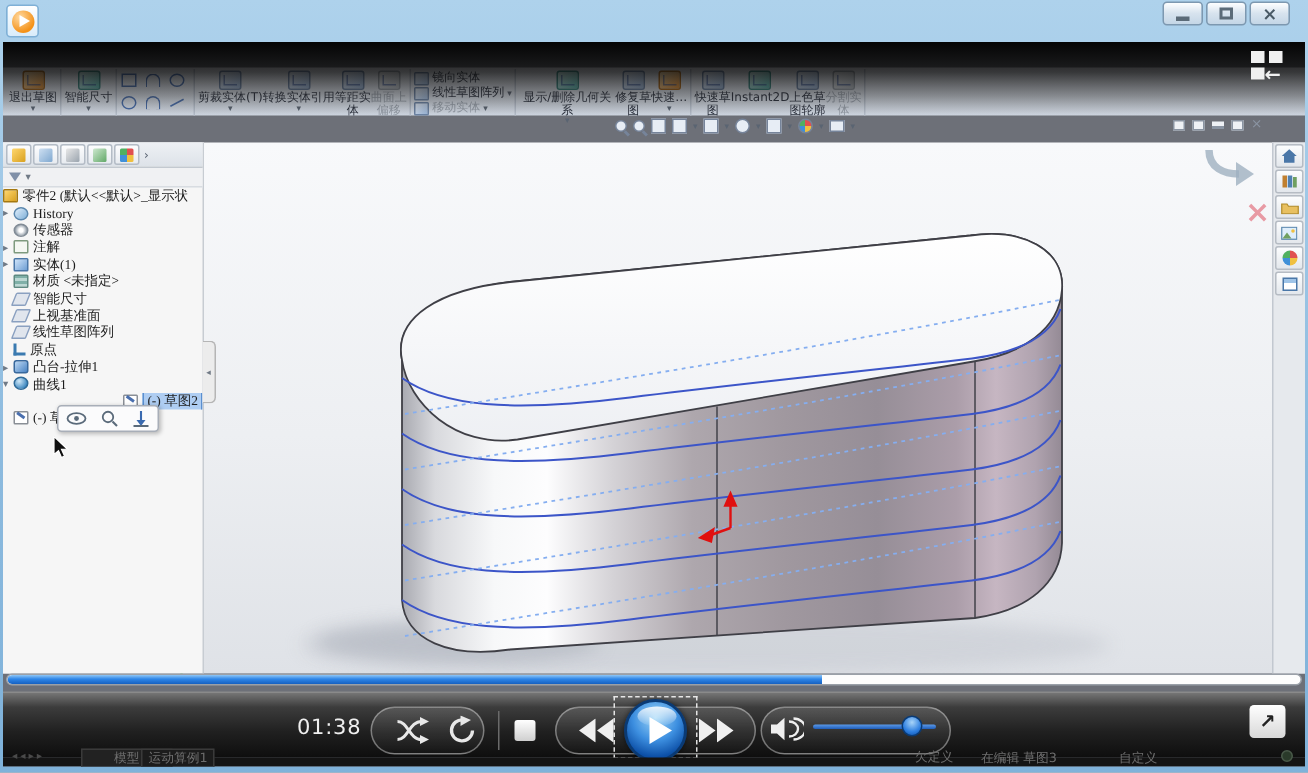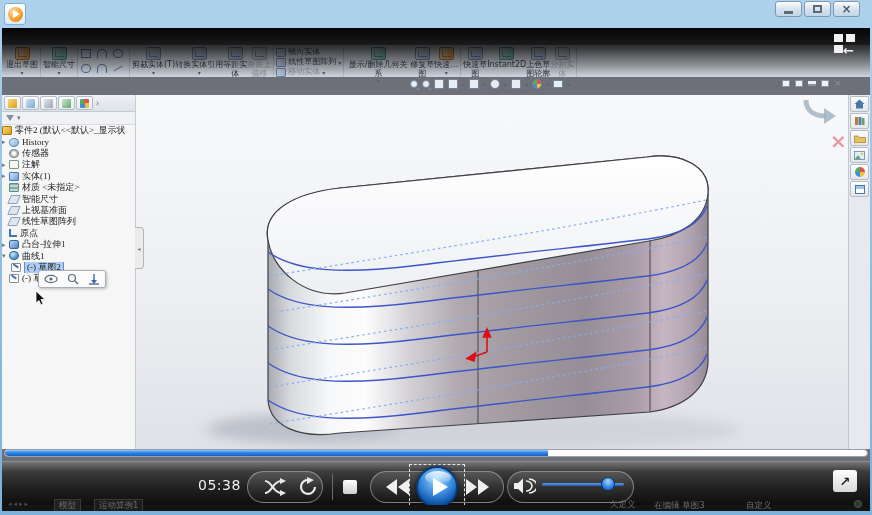--- a/index.html
+++ b/index.html
@@ -102,21 +102,21 @@
   .m4 { background:linear-gradient(135deg,#cde8cf,#62a868); }
   .m5 { background:conic-gradient(#e05050 0 25%, #f0c040 0 50%, #4090d8 0 75%, #50b060 0 100%); border-radius:50%; }
   .tmore { margin-left:2px; color:#5a6472; font-size:8px; }
   .tfilter { height:13px; display:flex; align-items:center; padding:0 4px; gap:3px;
     border-bottom:1px solid #d8dce1; background:#f0f1f3; }
   .funnel { width:0; height:0; border-left:4px solid transparent; border-right:4px solid transparent;
     border-top:6px solid #8090a8; }
   .trow { display:flex; align-items:center; height:11.4px; padding-left:0; white-space:nowrap; overflow:hidden;font-family:Liberation Serif, serif; }
   .tarr { width:7px; font-size:7px; color:#707a86; flex:none; }
   .tic { width:10px; height:9px; margin-right:3px; flex:none; border-radius:1px; }
-  .ind { margin-left:9px; }
+  .ind { margin-left:9px;justify-content:flex-end; }
   .tlb { overflow:hidden; white-space:nowrap; }
   .ic-part { background:linear-gradient(135deg,#ffd76e,#d8a01f); border:1px solid #a5780f; }
   .ic-history { background:linear-gradient(135deg,#dfeefb,#7fb0d8); border:1px solid #5b88ae; border-radius:50%; }
   .ic-sensor { background:radial-gradient(circle,#fff 25%,#9aa4ae 70%); border:1px solid #828c96; border-radius:50%; }
   .ic-anno { background:#f4f7f2; border:1px solid #7e9a7e; }
   .ic-solid { background:linear-gradient(135deg,#cfe4fa,#6f9fd4); border:1px solid #4a77a8; }
   .ic-mat { background:repeating-linear-gradient(0deg,#bcd8d4 0 2px,#7fb0a8 2px 4px); border:1px solid #5e8a82; }
   .ic-plane { background:rgba(160,180,210,.25); border:1px solid #8aa0c0; transform:skewX(-22deg); }
   .ic-origin { border-left:2px solid #3a7ab0; border-bottom:2px solid #3a7ab0; width:8px; height:8px; border-radius:0; }
   .ic-extrude { background:linear-gradient(135deg,#bcd8f4,#4a84c4); border:1px solid #38689c; border-radius:2px; }
@@ -181,21 +181,21 @@
     border-left:15px solid #ffffff; border-top:9px solid transparent; border-bottom:9px solid transparent; }
   .fsbtn { position:absolute; right:13px; top:8px; width:24px; height:22px; border-radius:3px;
     background:linear-gradient(180deg,#ffffff,#d8d8d8); display:flex; align-items:center;
     justify-content:center; color:#222; font-size:13px; font-weight:bold; }
 
   
   .bstrip { position:absolute; left:0; top:477px; width:868px; height:6px; background:#141414; }
   .bstrip2 { position:absolute; left:0; top:469px; width:868px; height:14px; color:#6e6e6e;
     font-size:8.5px; pointer-events:none; }
   .bnav { position:absolute; left:6px; top:3px; letter-spacing:2px; color:#4a4a4a; font-size:7px; }
-  .btab1 { position:absolute; left:52px; top:2px; padding:0 4px; border:1px solid #3a3a3a; background:#222; }
+  .btab1 { position:absolute; left:52px; top:2px; padding:0 21px; border:1px solid #3a3a3a; background:#222; }
   .btab2 { position:absolute; left:92px; top:2px; padding:0 4px; border:1px solid #3a3a3a; background:#1c1c1c; }
   .bs1 { position:absolute; left:608px; top:2px; } .bs2 { position:absolute; left:652px; top:3px; }
   .bs3 { position:absolute; left:744px; top:3px; }
   .bglobe { position:absolute; right:8px; top:3px; width:8px; height:8px; border-radius:50%;
     border:1px solid #4a5a4a; background:#2a3a2a; }
 </style>
 </head>
 <body>
 
 <div class="frame">
@@ -568,21 +568,21 @@
         <span class="og b"></span>
         <span class="og c"></span>
       <span class="ogarrow">←</span>
     </div>
 
     <div class="progress">
       <div class="progress-fill" style="width: 63%;"></div>
     </div>
 
     <div class="controls">
-      <span class="ptime">05:38</span>
+      <span class="ptime">01:38</span>
 
       <div class="pill pill1"></div>
       <svg style="position:absolute;left:262px;top:16px" width="26" height="18">
         <path d="M1,15 C8,15 9,3 17,3" fill="none" stroke="#e8e8e8" stroke-width="2"></path>
         <path d="M1,3 C8,3 9,15 17,15" fill="none" stroke="#e8e8e8" stroke-width="2"></path>
         <polygon points="16,0 22,3 16,6" fill="#e8e8e8"></polygon>
           <polygon points="16,12 22,15 16,18" fill="#e8e8e8"></polygon>
       </svg>
       <svg style="position:absolute;left:297px;top:15px" width="20" height="20">
         <path d="M16,10 A7,7 0 1 1 10,3" fill="none" stroke="#e8e8e8" stroke-width="2.2"></path>

